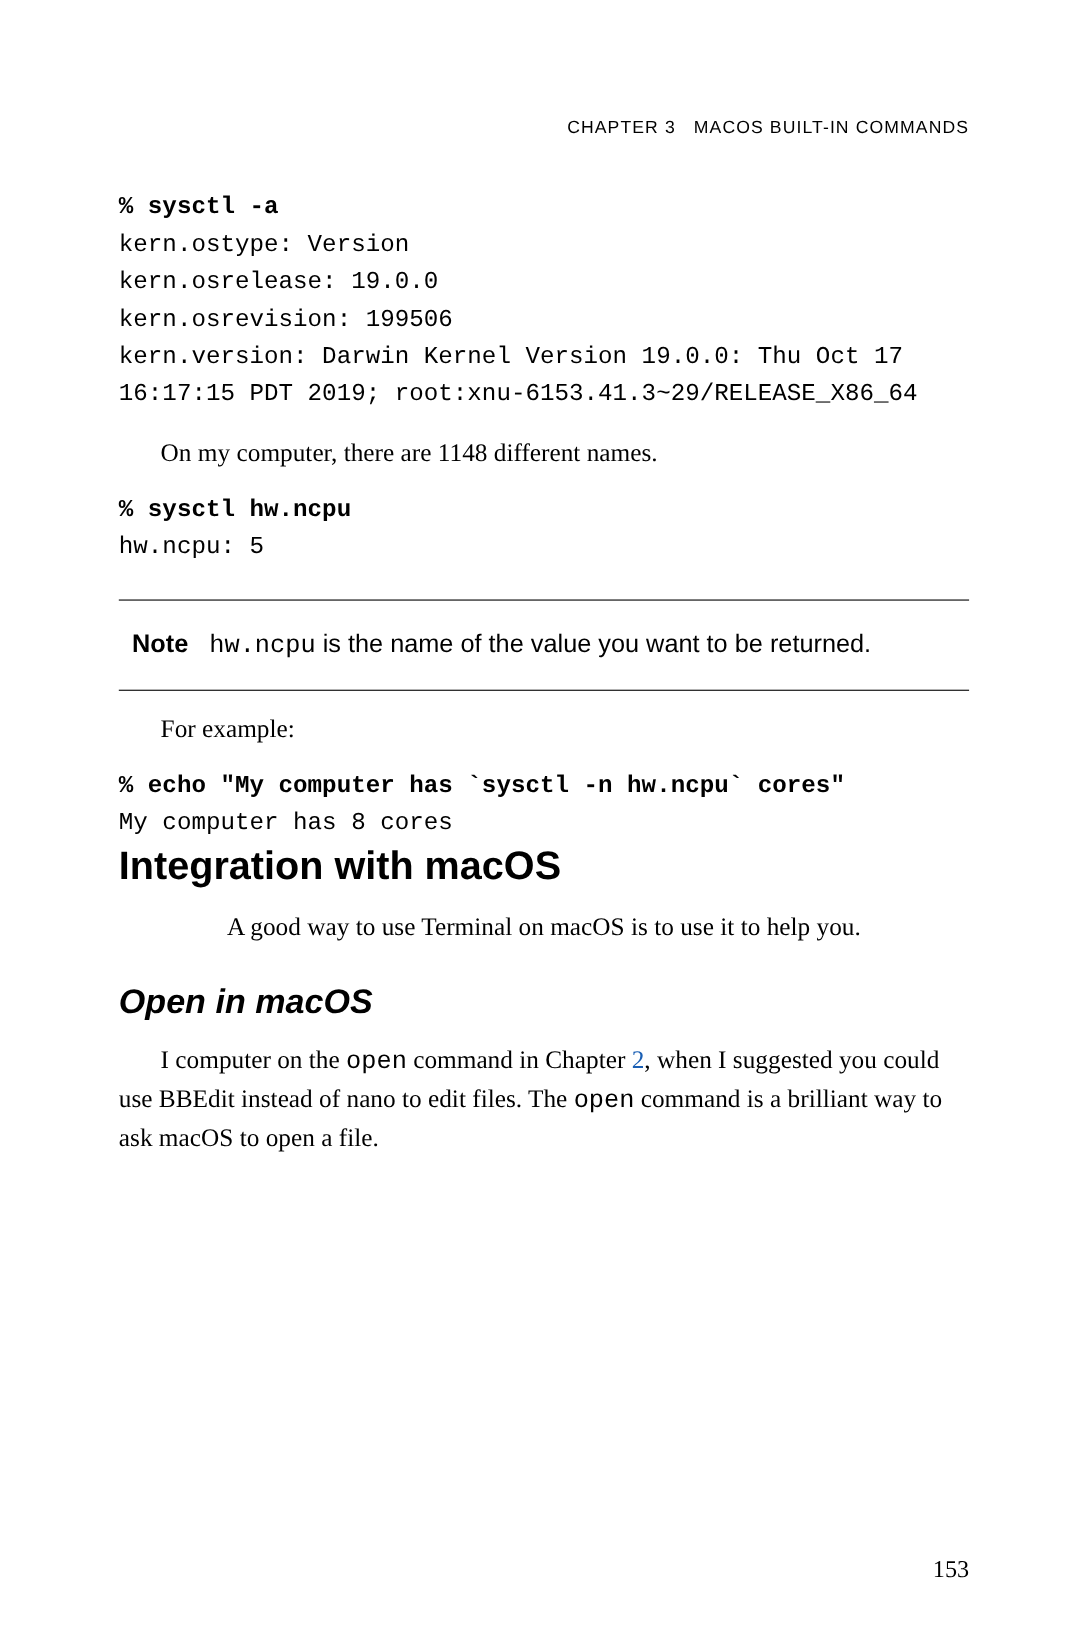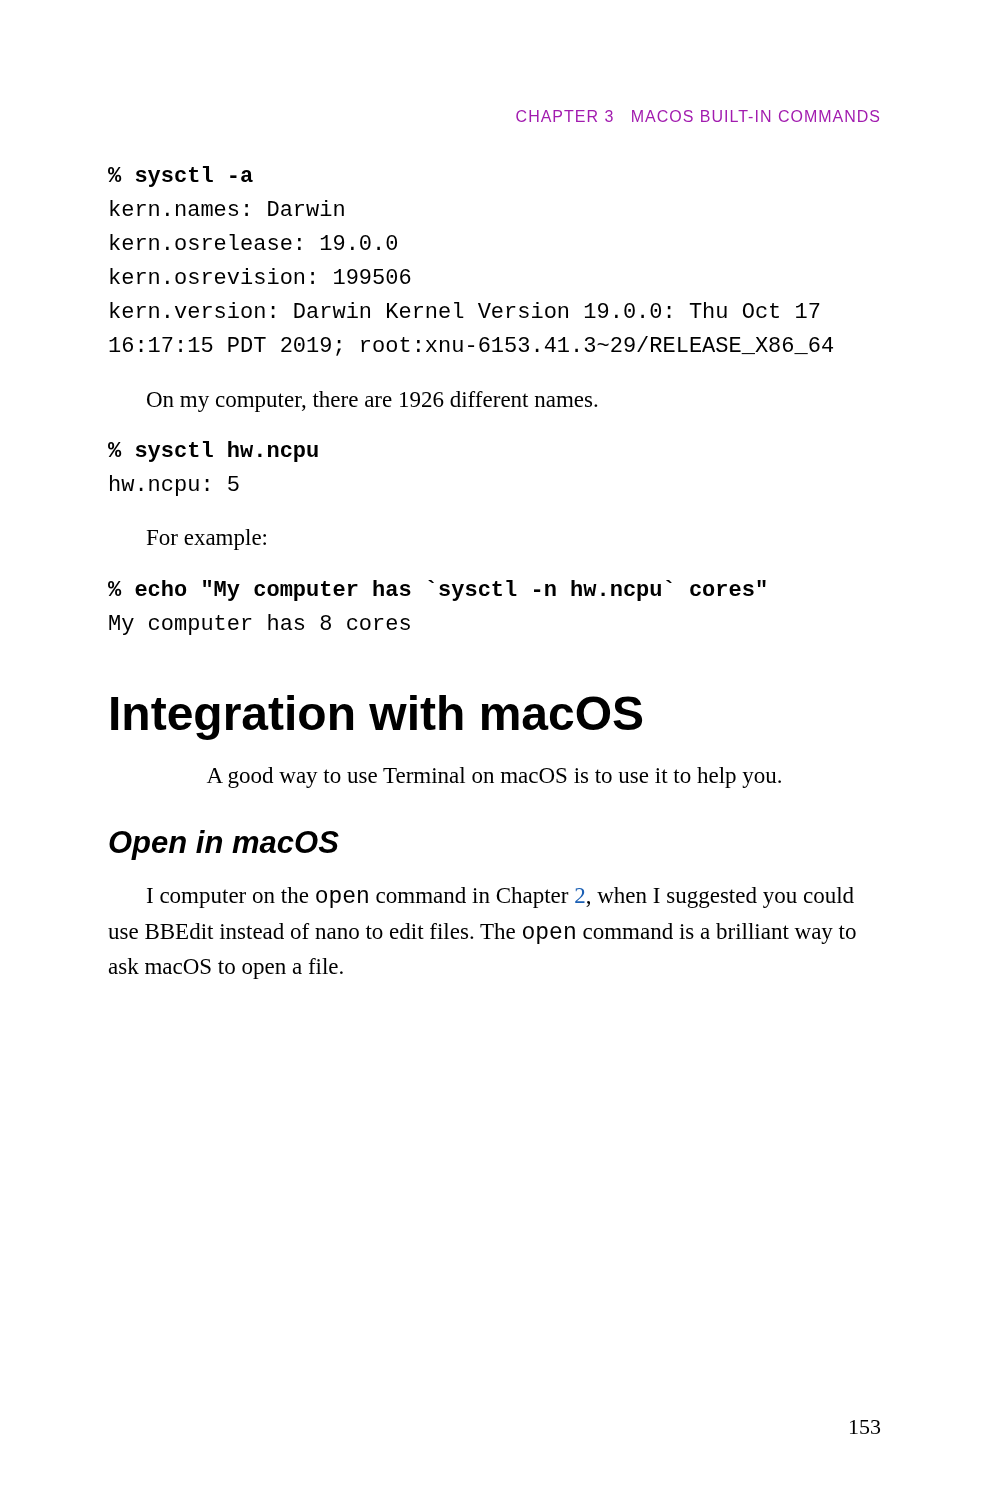--- a/index.html
+++ b/index.html
@@ -18,22 +18,22 @@
     .page {
       padding: 108px 108px 60px 108px;
       height: 100%;
       position: relative;
     }
     .running-header {
       font-family: Arial, Helvetica, sans-serif;
       font-size: 16px;
       letter-spacing: 1px;
       text-align: right;
-      color: #a21caf;
-      margin-bottom: 34px;
+      color: #000000;
+      margin-bottom: 46px;
     }
     .code-block {
       font-family: 'Courier New', Courier, monospace;
       font-size: 22px;
       line-height: 1.55;
       white-space: pre-wrap;
       word-wrap: break-word;
     }
     .code-block .cmd {
       font-weight: bold;
@@ -62,22 +62,21 @@
     }
     .note-label {
       font-weight: bold;
     }
     .note-code {
       font-family: 'Courier New', Courier, monospace;
     }
     .h1 {
       font-family: Arial, Helvetica, sans-serif;
       font-weight: bold;
-      font-size: 48px;
-      margin-top: 44px;
+      font-size: 36px;
       margin-bottom: 18px;
     }
     .h2 {
       font-family: Arial, Helvetica, sans-serif;
       font-weight: bold;
       font-size: 31px;
       margin-top: 32px;
       margin-bottom: 16px;
       font-style: italic;
     }
@@ -99,30 +98,35 @@
 </head>
 <body>
 
 <div class="page">
 
   <div class="running-header">
     <span>CHAPTER 3</span>&nbsp;&nbsp;&nbsp;<span>MACOS BUILT-IN COMMANDS</span>
   </div>
 
   <div class="code-block"><span class="cmd">% sysctl -a</span>
-<span>kern.names: Darwin</span>
+<span>kern.ostype: Version</span>
 <span>kern.osrelease: 19.0.0</span>
 <span>kern.osrevision: 199506</span>
 <span>kern.version: Darwin Kernel Version 19.0.0: Thu Oct 17 16:17:15 PDT 2019; root:xnu-6153.41.3~29/RELEASE_X86_64</span></div>
 
-  <p class="body-text">On my computer, there are 1926 different names.</p>
+  <p class="body-text">On my computer, there are 1148 different names.</p>
 
   <div class="code-block"><span class="cmd">% sysctl hw.ncpu</span>
 <span>hw.ncpu: 5</span></div>
 
+  <div class="note-block">
+    <div class="note-text">
+      <span class="note-label">Note</span>&nbsp;&nbsp;&nbsp;<span class="note-code">hw.ncpu</span><span> is the name of the value you want to be returned.</span>
+    </div>
+  </div>
 
   <p class="body-text">For example:</p>
 
   <div class="code-block"><span class="cmd">% echo "My computer has `sysctl -n hw.ncpu` cores"</span>
 <span>My computer has 8 cores</span></div>
 
   <h1 class="h1">Integration with macOS</h1>
 
   <p class="body-text no-indent">A good way to use Terminal on macOS is to use it to help you.</p>
 

